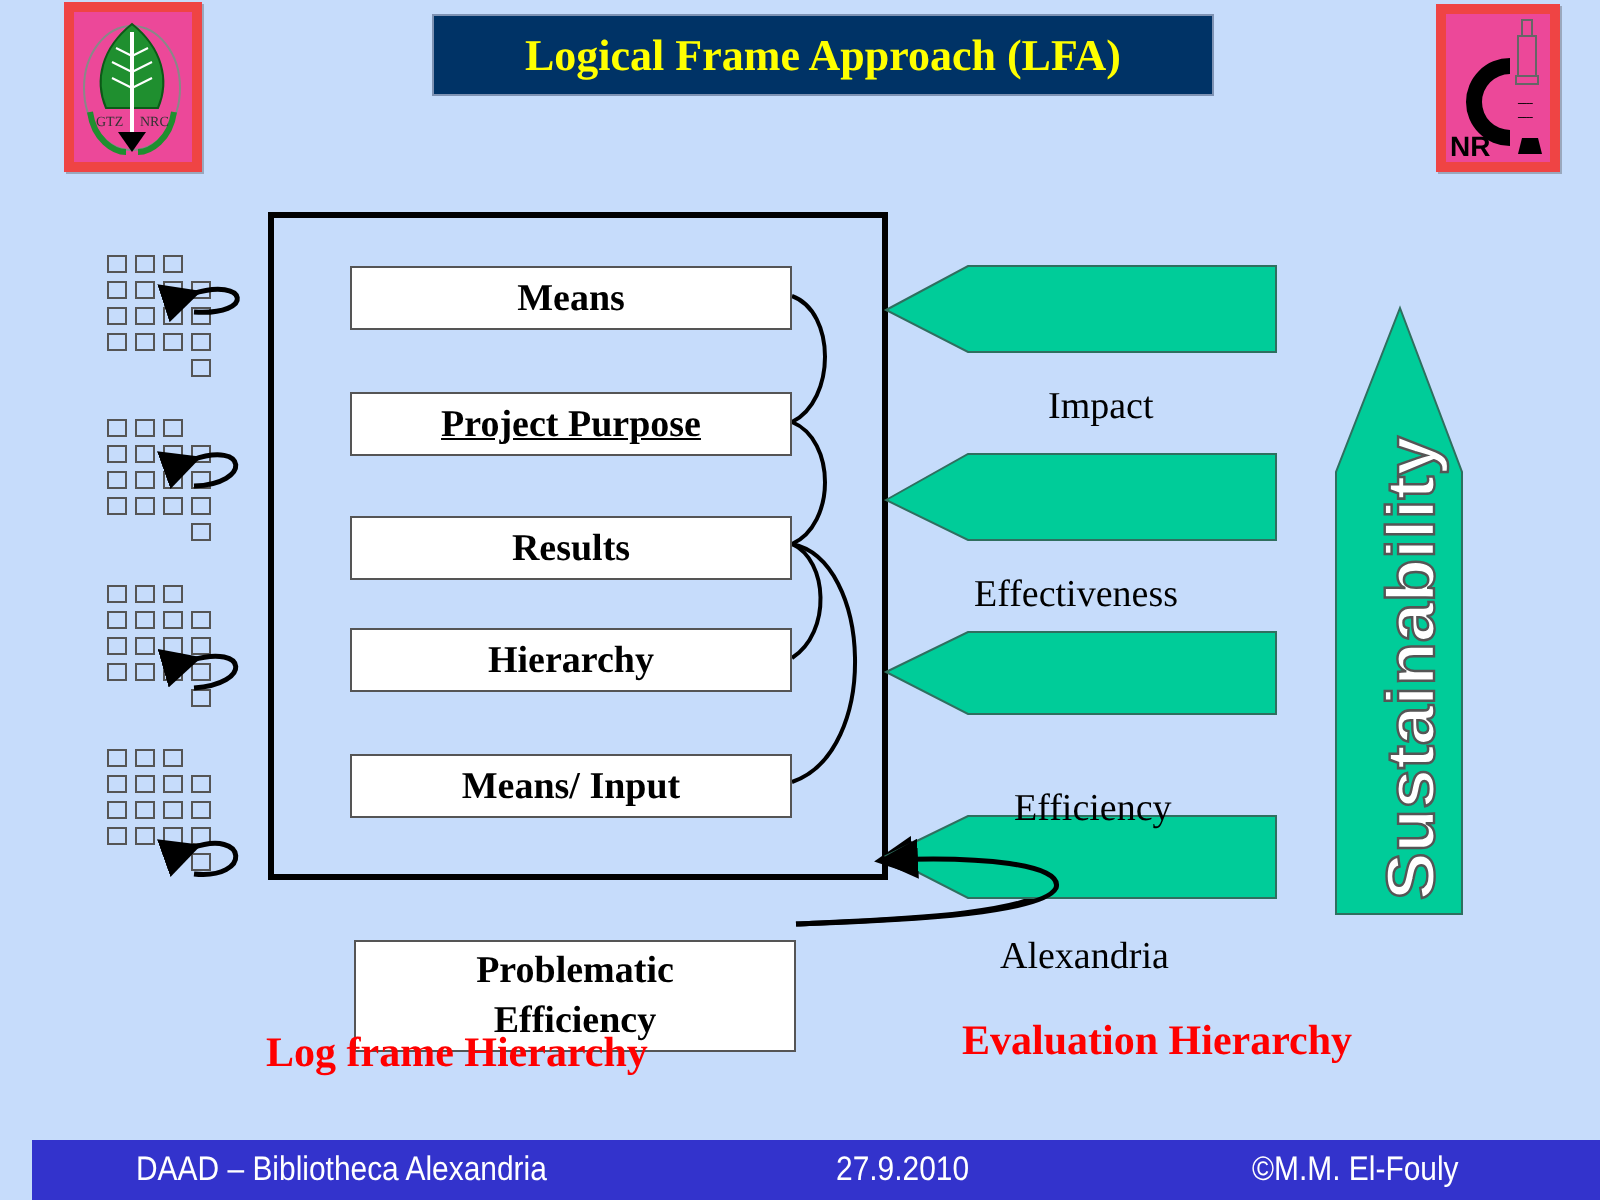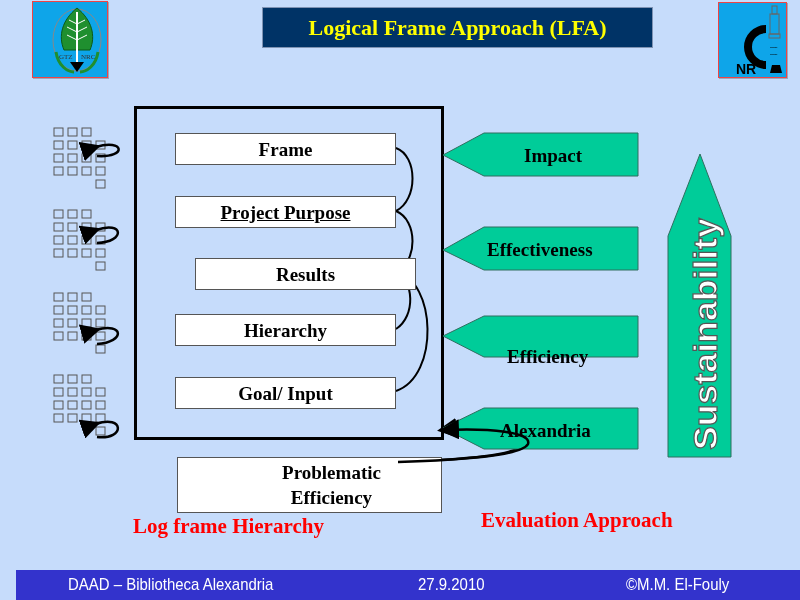--- a/index.html
+++ b/index.html
@@ -3,50 +3,50 @@
 <meta charset="utf-8">
 <style>
   html, body { margin: 0; padding: 0; }
   body {
     width: 800px; height: 600px; position: relative; overflow: hidden;
     background: #c6dcfb;
     font-family: "Liberation Serif", serif;
   }
   .abs { position: absolute; }
   .logo {
-    position: absolute; background: #0ea5e9; border: 1px solid #ef4444;
+    position: absolute; background: #ec4899; border: 5px solid #ef4444;
     box-shadow: 1px 1px 0 #9aa8bd;
-    padding-left: 15px;
   }
   #title-bar {
     left: 216px; top: 7px; width: 389px; height: 39px;
     background: #003366; border: 1px solid #7f93b3;
     color: #ffff00; font-weight: bold; font-size: 22px;
-    display: flex; align-items: center; justify-content: center; margin-left: 46px;
+    display: flex; align-items: center; justify-content: center;
   }
   #frame {
     left: 134px; top: 106px; width: 304px; height: 328px;
     border: 3px solid #000;
   }
   .lvl-box {
     position: absolute; left: 175px; width: 219px; height: 30px;
     background: #fff; border: 1px solid #555;
     font-weight: bold; font-size: 19px; color: #000;
     display: flex; align-items: center; justify-content: center;
     line-height: 1;
   }
   #problem-box {
-    left: 177px; top: 457px; width: 219px; height: 54px;
+    left: 177px; top: 470px; width: 219px; height: 54px;
     background: #fff; border: 1px solid #555;
     font-weight: bold; font-size: 19px; text-align: center;
-    line-height: 29px; overflow: visible; padding-left: 44px;
+    line-height: 29px; overflow: visible;
   }
   .crit-label {
-    position: absolute; font-weight: bold; font-size: 19px; color: #000;
+    position: absolute; font-weight: normal; font-size: 19px; color: #000;
     white-space: nowrap;
+    margin-top: 48px;
   }
   .caption {
     position: absolute; color: #ff0000; font-weight: bold; font-size: 21px; white-space: nowrap;
   }
   #footer {
     left: 16px; top: 570px; width: 800px; height: 30px; background: #3333cc;
     color: #fff; font-size: 17px; font-family: "Liberation Sans", sans-serif;
   }
   #footer span { position: absolute; top: 5px; white-space: nowrap; transform: scaleX(0.88); transform-origin: left; }
   .sq { fill: #fff0; stroke: #555; stroke-width: 1; }
@@ -169,25 +169,25 @@
   <path d="M396 148 C418 156 418 200 396 211" fill="none" stroke="#000" stroke-width="2"></path>
   <path d="M396 211 C418 220 418 262 396 272" fill="none" stroke="#000" stroke-width="2"></path>
   <path d="M396 272 C414 280 416 316 396 329" fill="none" stroke="#000" stroke-width="2"></path>
   <path d="M396 272 C436 280 440 376 396 391" fill="none" stroke="#000" stroke-width="2"></path>
 
   <path d="M398 462 C440 460 520 458 526 442 C532 428 470 426 442 430" fill="none" stroke="#000" stroke-width="2.5" marker-end="url(#ah)"></path>
 </svg>
 
 <div id="frame" class="abs"></div>
 
-<div class="lvl-box" style="top:133px;">Frame</div>
+<div class="lvl-box" style="top:133px;">Means</div>
 <div class="lvl-box" style="top:196px;text-decoration:underline;">Project Purpose</div>
-<div class="lvl-box" style="top:258px;margin-left:20px;">Results</div>
+<div class="lvl-box" style="top:258px;">Results</div>
 <div class="lvl-box" style="top:314px;">Hierarchy</div>
-<div class="lvl-box" style="top:377px;">Goal/ Input</div>
+<div class="lvl-box" style="top:377px;">Means/ Input</div>
 
 <div id="problem-box" class="abs">
   <div>Problematic</div>
   <div style="margin-top:-4px;">Efficiency</div>
 </div>
 
 <svg class="abs" style="left:0;top:0;pointer-events:none;" width="800" height="600">
   <polygon points="443,155 484,133 638,133 638,176 484,176" fill="#00cc99" stroke="#2f6f5f" stroke-width="1"></polygon>
   <polygon points="443,250 484,227 638,227 638,270 484,270" fill="#00cc99" stroke="#2f6f5f" stroke-width="1"></polygon>
   <polygon points="443,336 484,316 638,316 638,357 484,357" fill="#00cc99" stroke="#2f6f5f" stroke-width="1"></polygon>
@@ -204,19 +204,19 @@
 <svg class="abs" style="left:0;top:0;pointer-events:none;" width="800" height="600">
   <defs>
     <marker id="ah2" markerWidth="8" markerHeight="8" refX="6" refY="4" orient="auto">
       <path d="M0 0 L8 4 L0 8 Z" fill="#000"></path>
     </marker>
   </defs>
   <path d="M398 462 C460 460 522 456 528 444 C532 432 490 428 444 430" fill="none" stroke="#000" stroke-width="2.5" marker-end="url(#ah2)"></path>
 </svg>
 
 <div class="caption" style="left:133px;top:514px;">Log frame  Hierarchy</div>
-<div class="caption" style="left:481px;top:508px;">Evaluation Approach</div>
+<div class="caption" style="left:481px;top:508px;">Evaluation Hierarchy</div>
 
 <div id="footer" class="abs">
   <span style="left:52px;">DAAD – Bibliotheca Alexandria</span>
   <span style="left:402px;">27.9.2010</span>
   <span style="left:610px;">©M.M. El-Fouly</span>
 </div>
 
 </body></html>

